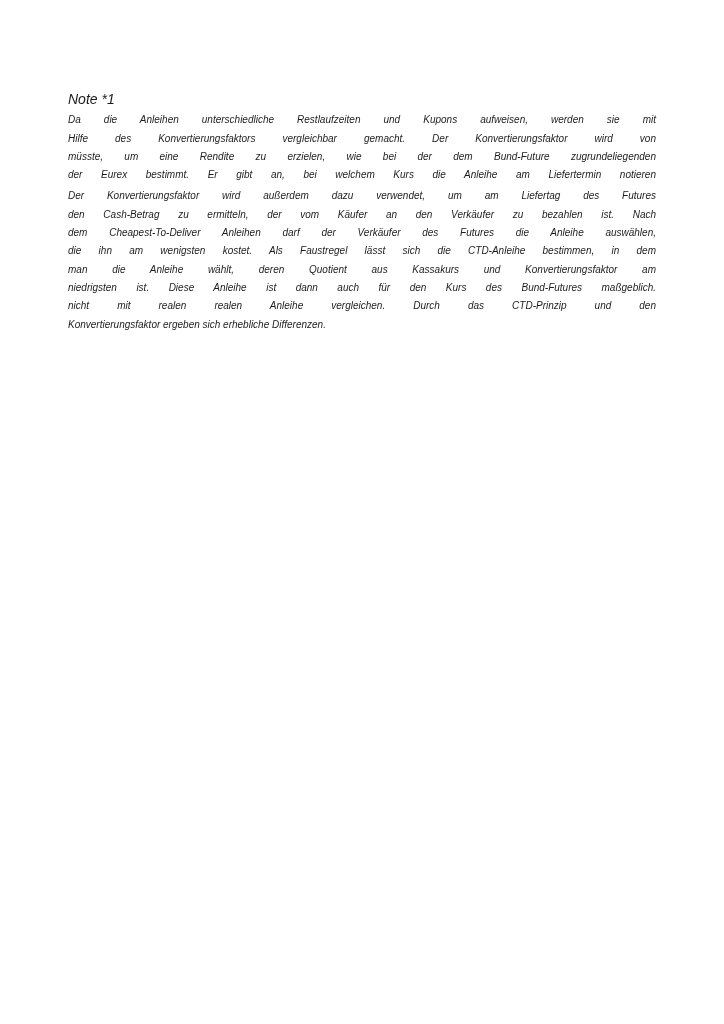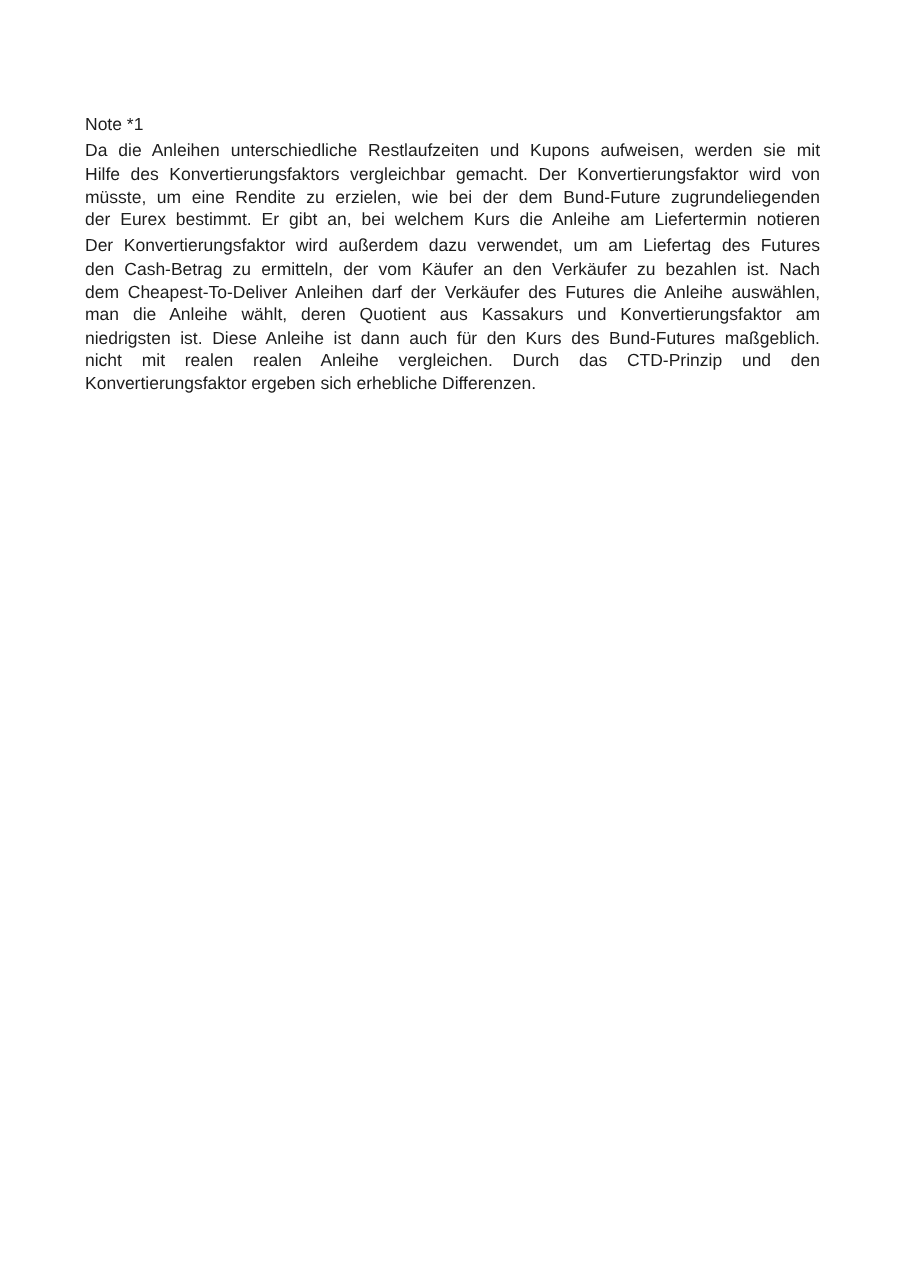--- a/index.html
+++ b/index.html
@@ -14,32 +14,33 @@
     background: #ffffff;
     overflow: hidden;
     font-family: "Liberation Sans", "DejaVu Sans", sans-serif;
     color: #1c1c1c;
   }
   .content {
     position: absolute;
     left: 68px;
     top: 90px;
     width: 588px;
+    font-style: italic;
   }
   .heading {
     font-size: 14px;
     line-height: 18.3px;
     margin: 0 0 3px 0;
     text-align: left;
   }
   .para {
     margin: 0 0 3px 0;
   }
   .line {
-    font-size: 14px;
+    font-size: 10px;
     line-height: 18.3px;
     text-align: justify;
     text-align-last: justify;
     white-space: normal;
   }
   .line.last {
     text-align-last: left;
   }
 </style>
 </head>
@@ -52,20 +53,21 @@
         <div class="para">
           <div class="line">Da die Anleihen unterschiedliche Restlaufzeiten und Kupons aufweisen, werden sie mit</div>
           <div class="line">Hilfe des Konvertierungsfaktors vergleichbar gemacht. Der Konvertierungsfaktor wird von</div>
           <div class="line">müsste, um eine Rendite zu erzielen, wie bei der dem Bund-Future zugrundeliegenden</div>
           <div class="line">der Eurex bestimmt. Er gibt an, bei welchem Kurs die Anleihe am Liefertermin notieren</div>
         </div>
         <div class="para">
           <div class="line">Der Konvertierungsfaktor wird außerdem dazu verwendet, um am Liefertag des Futures</div>
           <div class="line">den Cash-Betrag zu ermitteln, der vom Käufer an den Verkäufer zu bezahlen ist. Nach</div>
           <div class="line">dem Cheapest-To-Deliver Anleihen darf der Verkäufer des Futures die Anleihe auswählen,</div>
+          <div class="line">die ihn am wenigsten kostet. Als Faustregel lässt sich die CTD-Anleihe bestimmen, in dem</div>
           <div class="line">man die Anleihe wählt, deren Quotient aus Kassakurs und Konvertierungsfaktor am</div>
           <div class="line">niedrigsten ist. Diese Anleihe ist dann auch für den Kurs des Bund-Futures maßgeblich.</div>
           <div class="line">nicht mit realen realen Anleihe vergleichen. Durch das CTD-Prinzip und den</div>
           <div class="line last">Konvertierungsfaktor ergeben sich erhebliche Differenzen.</div>
         </div>
       </div>
   </div>
 </div>
 
 </body></html>

